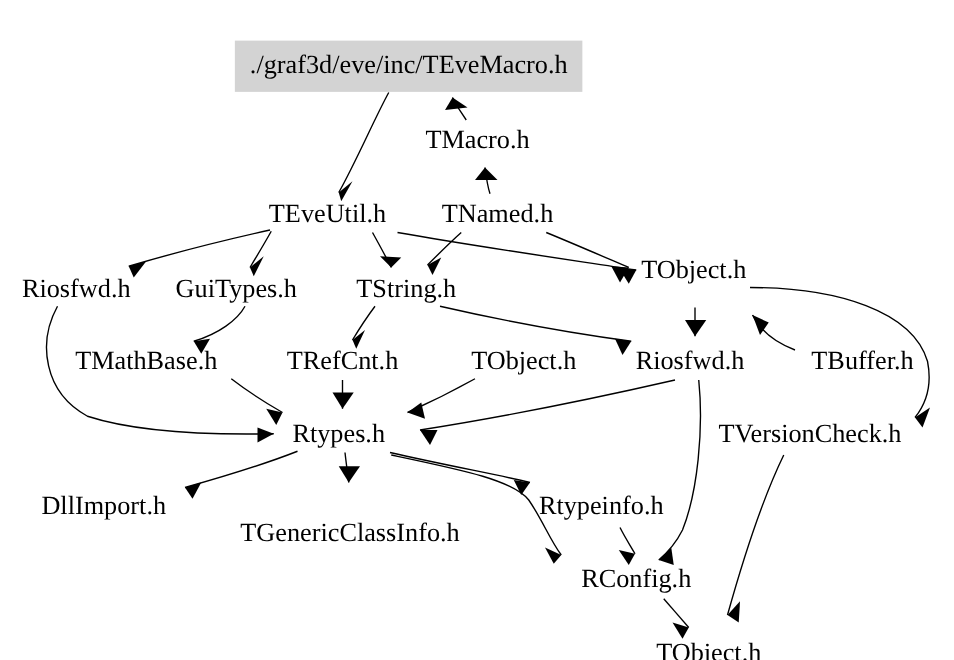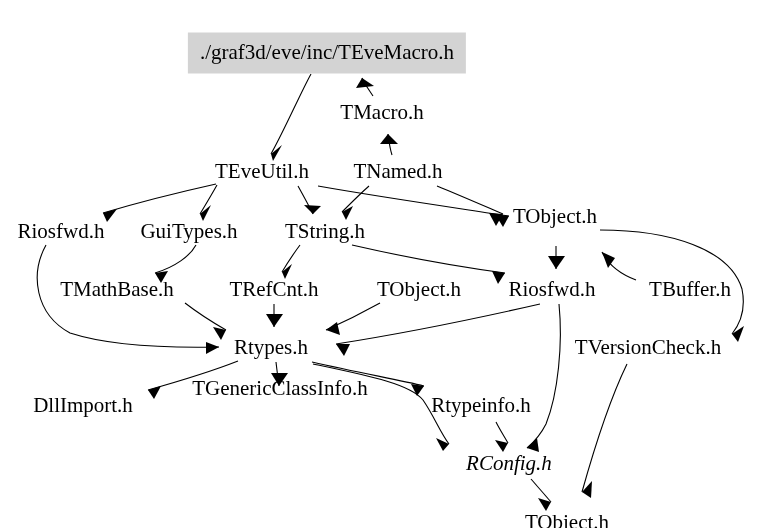--- a/index.html
+++ b/index.html
@@ -175,18 +175,18 @@
       <div class="node" style="left: 325px; top: 207px;">TString.h</div>
       <div class="node" style="left: 555px; top: 192px;">TObject.h</div>
       <div class="node" style="left: 117px; top: 265px;">TMathBase.h</div>
       <div class="node" style="left: 274px; top: 265px;">TRefCnt.h</div>
       <div class="node" style="left: 419px; top: 265px;">TObject.h</div>
       <div class="node" style="left: 552px; top: 265px;">Riosfwd.h</div>
       <div class="node" style="left: 690px; top: 265px; text-align: center;">TBuffer.h</div>
       <div class="node" style="left: 271px; top: 323px;">Rtypes.h</div>
       <div class="node" style="left: 648px; top: 323px;">TVersionCheck.h</div>
       <div class="node" style="left: 83px; top: 381px;">DllImport.h</div>
-      <div class="node" style="left: 280px; top: 364px;">TGenericClassInfo.h</div>
+      <div class="node" style="left: 280px; top: 402px;">TGenericClassInfo.h</div>
       <div class="node" style="left: 481px; top: 381px;">Rtypeinfo.h</div>
-      <div class="node" style="left: 509px; top: 439px; font-style: italic;">RConfig.h</div>
+      <div class="node" style="left: 509px; top: 439px;">RConfig.h</div>
       <div class="node" style="left: 567px; top: 498px;">TObject.h</div>
     </div>
 </div>
 
 </body></html>

